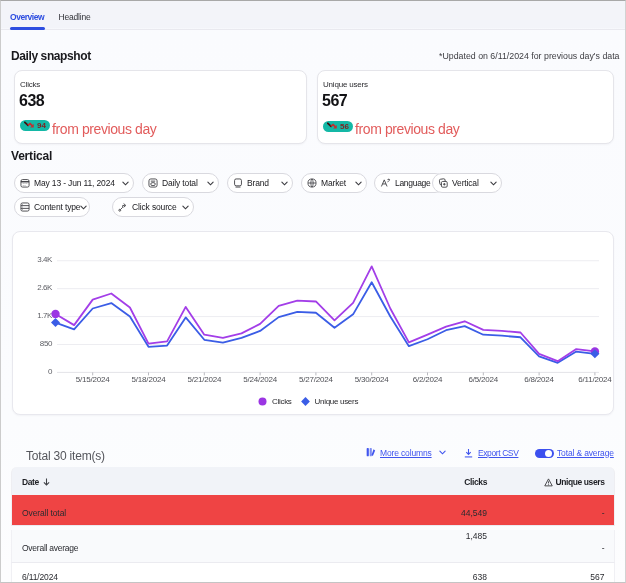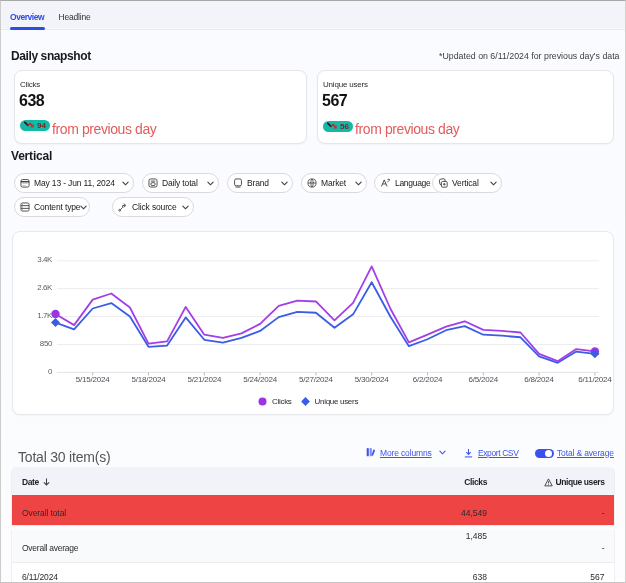--- a/index.html
+++ b/index.html
@@ -31,21 +31,21 @@
   
   .chip { position:absolute; height:20px; background:#fff; border:1px solid #d9d9df; border-radius:10px; display:flex; align-items:center; justify-content:space-between; padding:0 4.5px 0 5px; font-size:8.5px; letter-spacing:-0.15px; color:#202024; white-space:nowrap; }
   .chip .lg { display:flex; align-items:center; gap:4px; }
   .chip svg { flex:0 0 auto; }
   .chev { width:7px; height:5px; flex:0 0 auto; }
   
   .chart-card { left:11px; top:230px; width:602px; height:184px; background:#fff; border:1px solid #e8e8ee; border-radius:8px; box-shadow:0 1px 2px rgba(20,20,40,.04); }
   .legend { position:absolute; top:395.5px; left:257px; display:flex; gap:9px; align-items:center; font-size:8px; letter-spacing:-0.3px; color:#2a2a2e; }
   .legend .it { display:flex; align-items:center; gap:5px; }
   
-  .total-items { left:17px; top:447.5px; font-size:14px; letter-spacing:-0.2px; color:#55565c; }
+  .total-items { left:25px; top:447.5px; font-size:12px; letter-spacing:-0.2px; color:#55565c; }
   .ctrl { position:absolute; display:flex; align-items:center; font-size:8.5px; letter-spacing:-0.15px; color:#3f54ee; top:444.5px; height:14px;text-decoration:underline; }
   .toggle { position:absolute; left:533.5px; top:447.5px; width:19px; height:9.5px; background:#3c50ef; border-radius:6px; }
   .toggle .knob { position:absolute; right:1.2px; top:1.2px; width:7.1px; height:7.1px; background:#fff; border-radius:50%; }
   
   .thead { position:absolute; left:10px; top:466px; width:604px; height:32.5px; background:#f1f3f8; border-left:1px solid #eeeef2; border-right:1px solid #eeeef2; border-radius:6px 6px 0 0; font-size:8.5px; font-weight:700; letter-spacing:-0.4px; color:#1e1f24; }
   .trow { position:absolute; left:10px; width:604px; font-size:8.5px; color:#2a2b30; border-left:1px solid #f0f0f4; border-right:1px solid #f0f0f4; }
   .cell-date { position:absolute; left:10px; }
   .cell-clicks { position:absolute; right:127px; }
   .cell-uu { position:absolute; right:9.5px; }
 </style>

